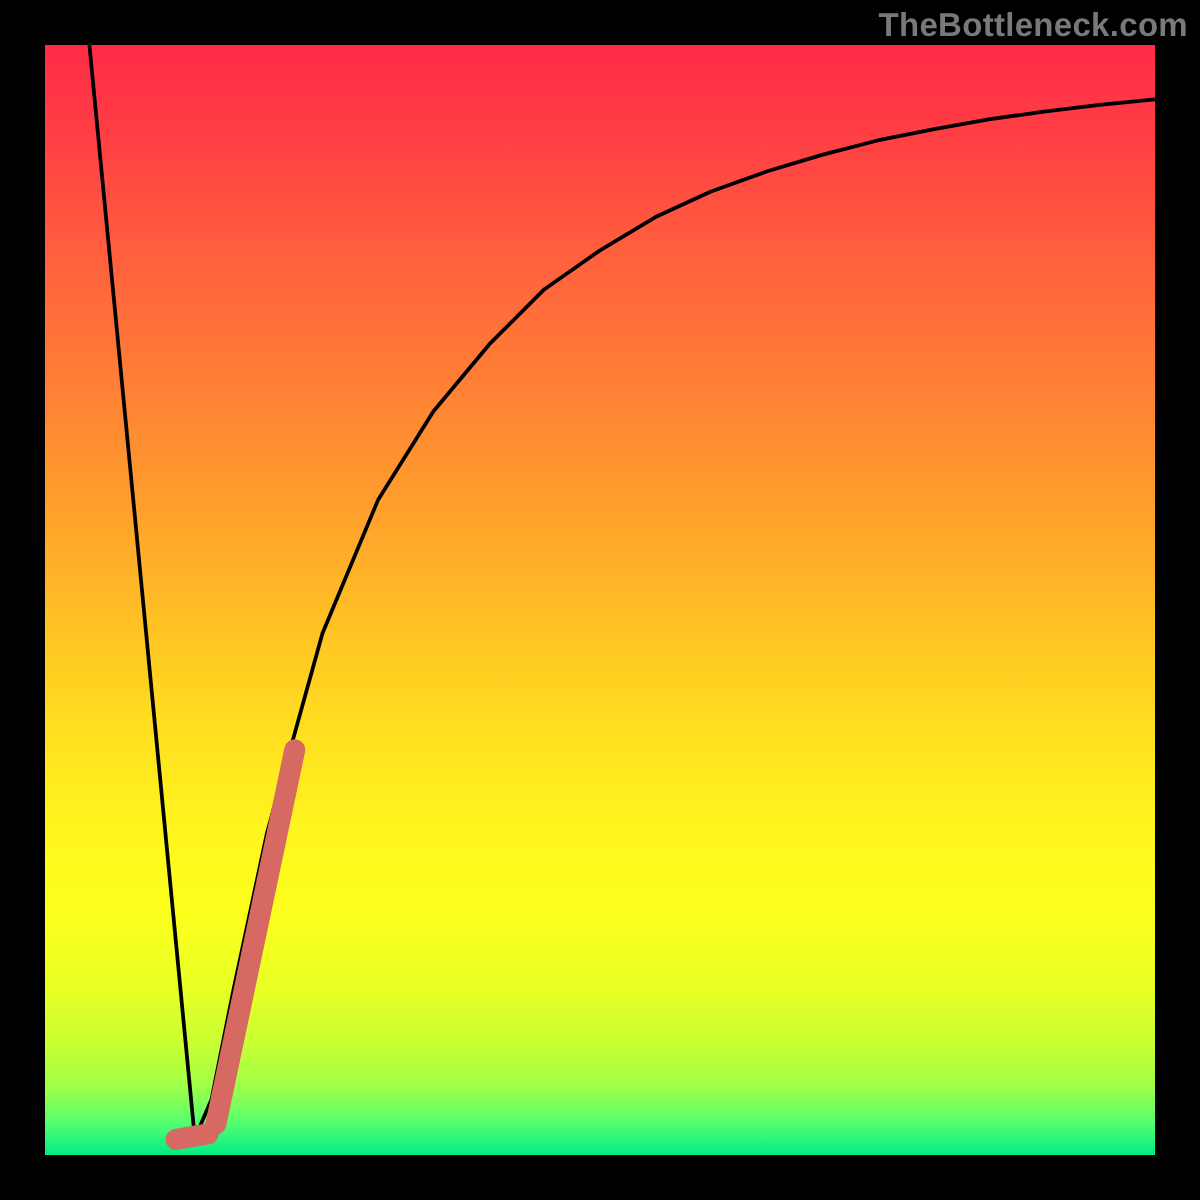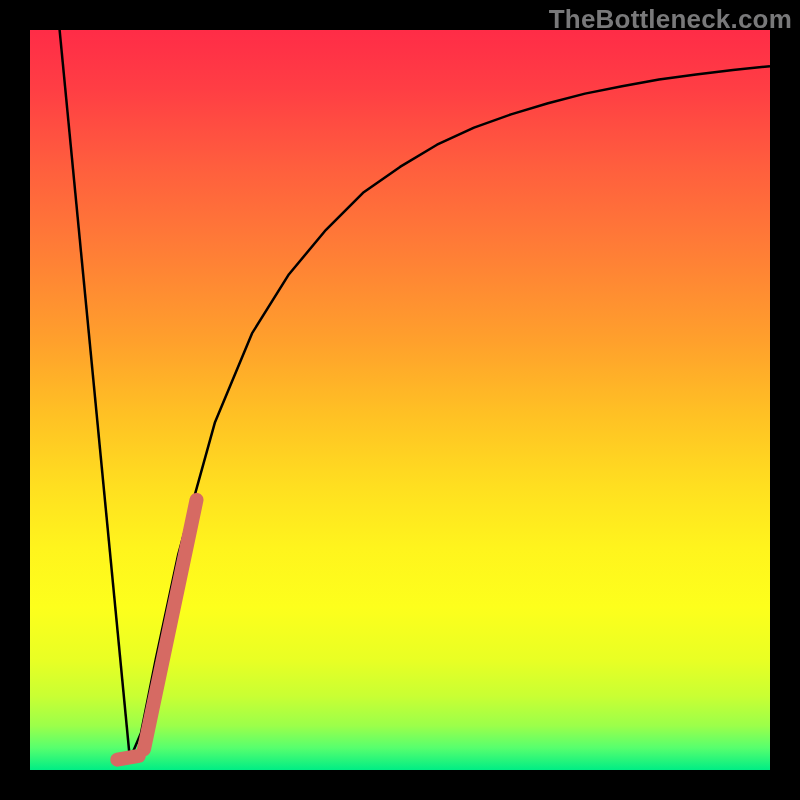--- a/index.html
+++ b/index.html
@@ -44,21 +44,21 @@
       #9cff4a 94%,
       #57ff6e 97%,
       #00ed85 100%
     );
   }
   .watermark {
     position: absolute;
     top: 4px;
     right: 8px;
     font-family: Arial, Helvetica, sans-serif;
-    font-size: 26px;
+    font-size: 22px;
     font-weight: 600;
     color: #79797a;
     letter-spacing: 0.2px;
     user-select: none;
   }
   svg.curves {
     position: absolute;
     left: 0;
     top: 0;
     width: 740px;

